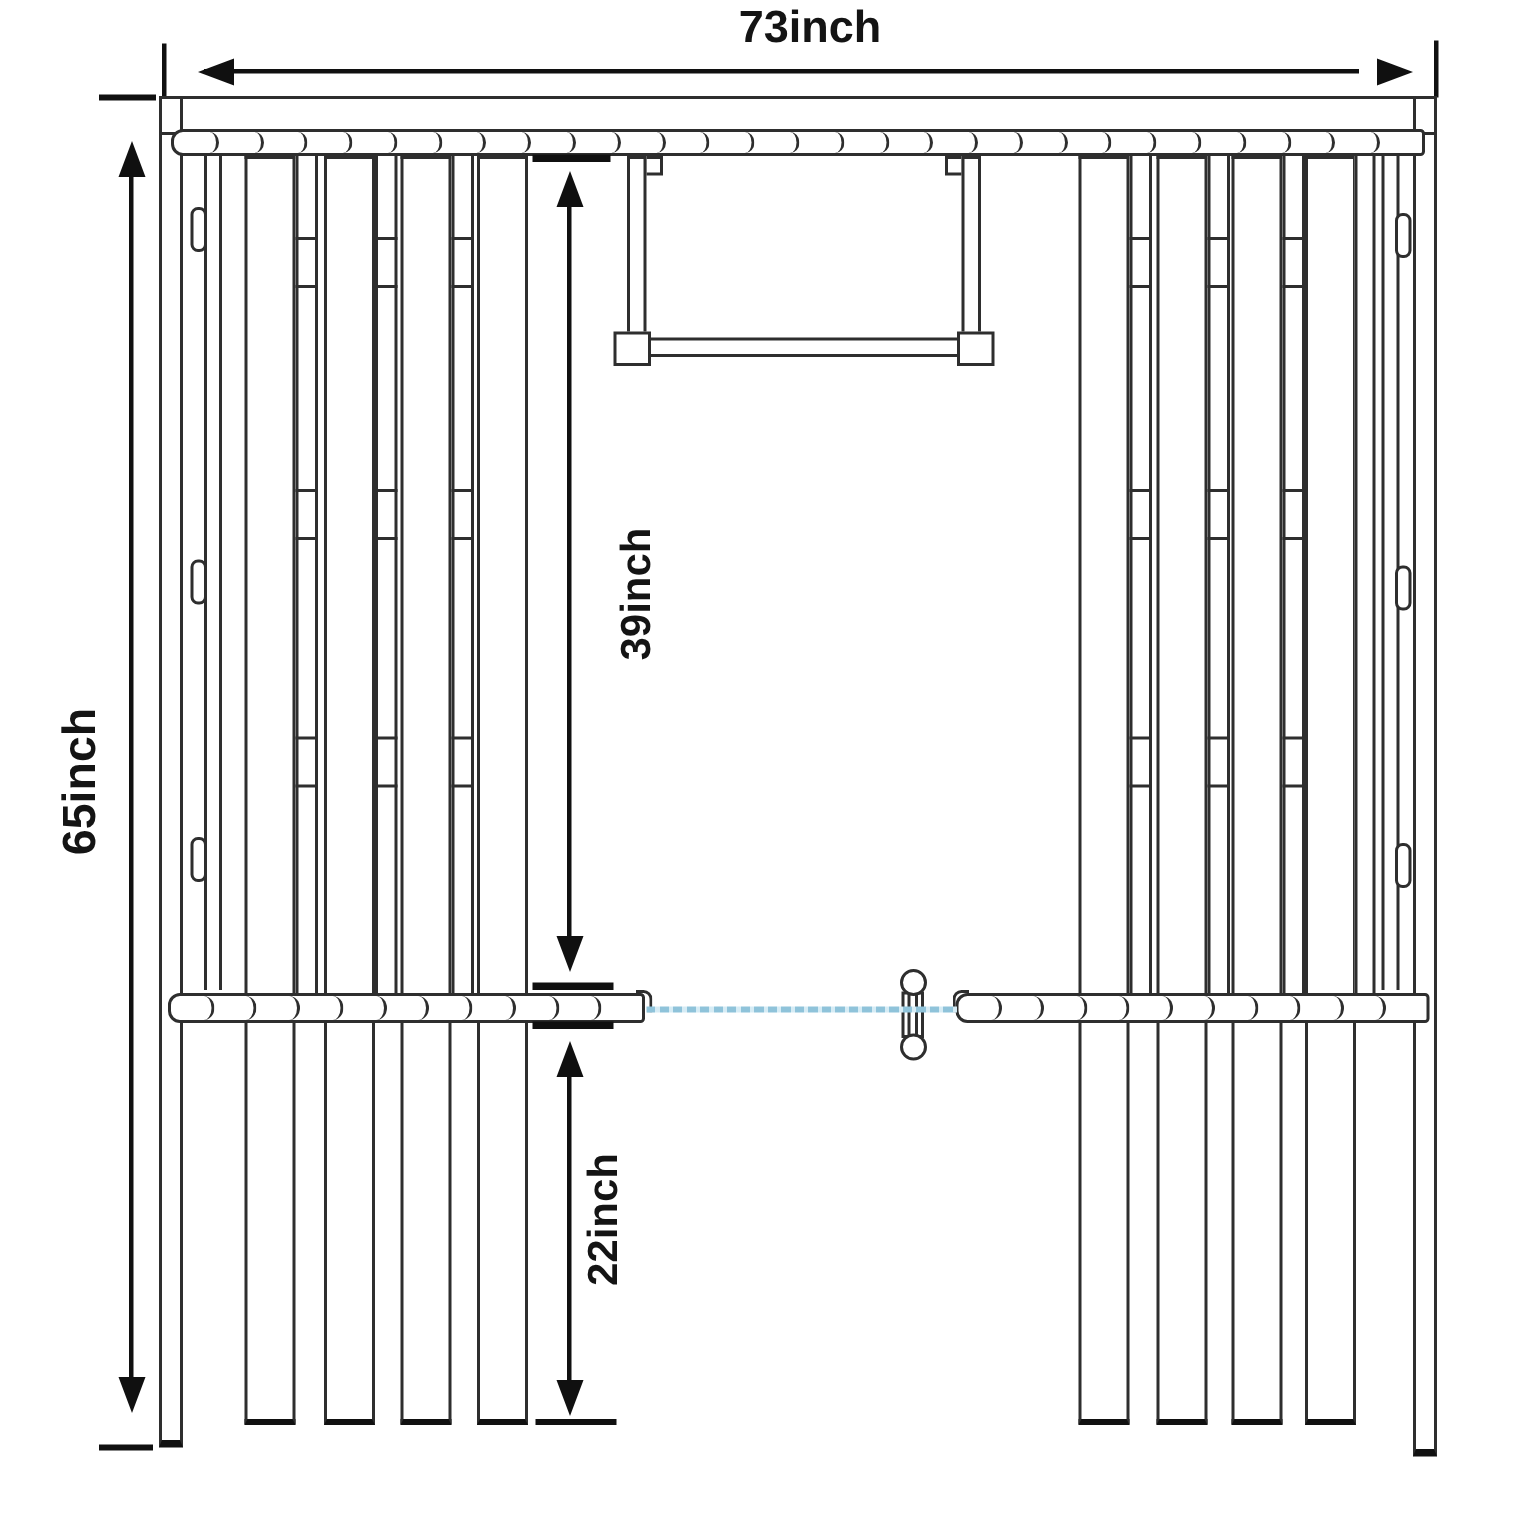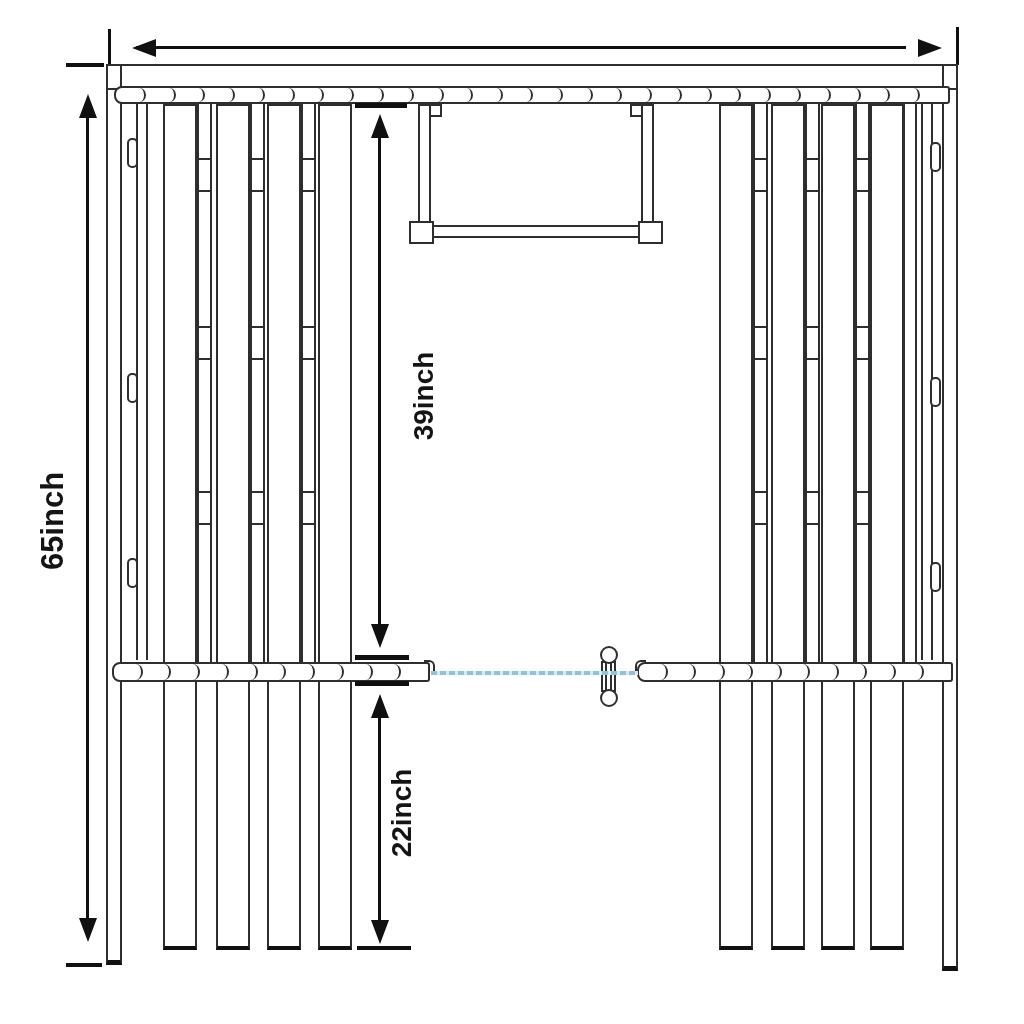--- a/index.html
+++ b/index.html
@@ -44,20 +44,21 @@
   .hookR{position:absolute;border-top:2px solid var(--ln);border-left:2px solid var(--ln);border-top-left-radius:6px;}
   .circle{position:absolute;border:2.5px solid var(--ln);border-radius:50%;background:#fff;box-sizing:border-box;}
   .blue-line{position:absolute;height:4px;
     background:repeating-linear-gradient(90deg,#8fc3da 0 6px,#d6ecf5 6px 9px);}
 </style>
 </head>
 <body>
 
 <div id="canvas">
 
+  <div class="dim-label" style="left:440px;top:2px;width:200px;font-size:30px;">73inch</div>
   <div>
     <div class="shaft-h" style="left:136px;top:46px;width:770px;"></div>
     <i class="ah left" style="left:132px;top:39px;"></i>
     <i class="ah right" style="left:918px;top:39px;"></i>
     <div class="tick-v" style="left:108px;top:29px;width:3px;height:35px;"></div>
     <div class="tick-v" style="left:956px;top:27px;width:3px;height:38px;"></div>
   </div>
 
   <div class="dim-label rot" style="left:-7px;top:503px;width:120px;font-size:31px;">65inch</div>
   <div>

